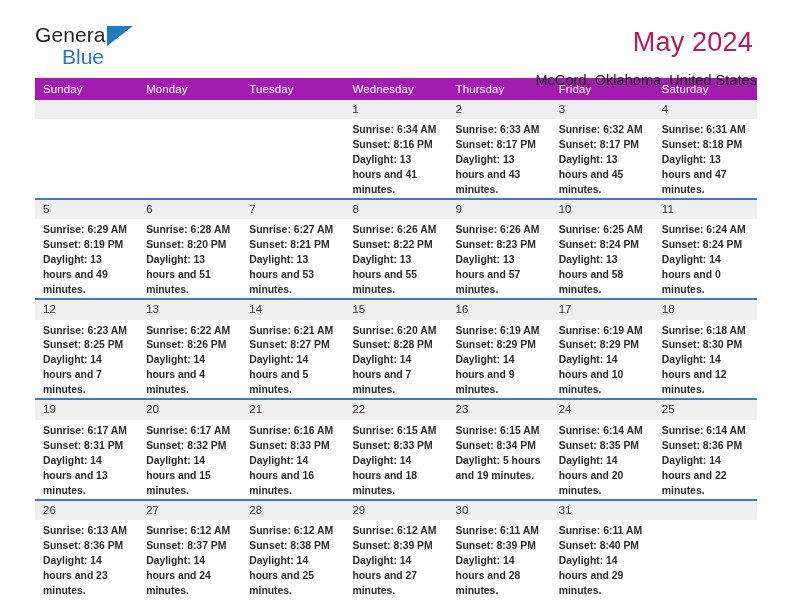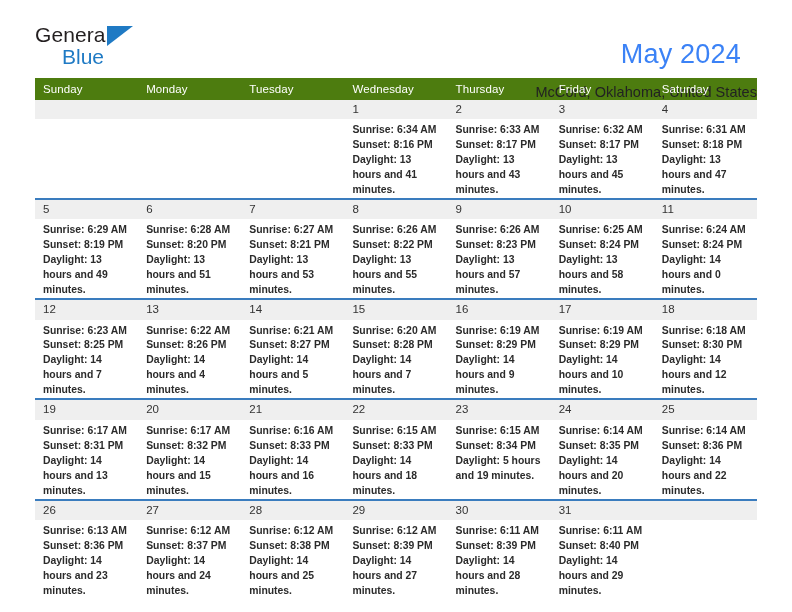--- a/index.html
+++ b/index.html
@@ -59,42 +59,42 @@
     height: 0;
     border-left: 26px solid #1f7ac4;
     border-bottom: 20px solid transparent;
   }
   .title-wrap {
     text-align: right;
     padding-top: 0px;
   }
   .cal-title {
     font-size: 27px;
-    color: #3b82f6;
+    color: #be185d;
     line-height: 1.05;
     font-weight: normal;
-    margin: 16px;
+    margin: 4px;
     letter-spacing: 0.2px;
   }
   .cal-subtitle {
     font-size: 14.5px;
     color: #222222;
     margin-top: 16px;
     letter-spacing: 0.05px;
   }
 
   
   .calendar {
     width: 722px;
     border-collapse: collapse;
     table-layout: fixed;
     margin-top: 6px;
   }
   .calendar th {
-    background: #4d7c0f;
+    background: #a21caf;
     color: #ffffff;
     font-size: 11.5px;
     font-weight: normal;
     text-align: left;
     padding: 5px 0 5px 8px;
     height: 12px;
     letter-spacing: 0.1px;
   }
   .calendar td {
     vertical-align: top;

